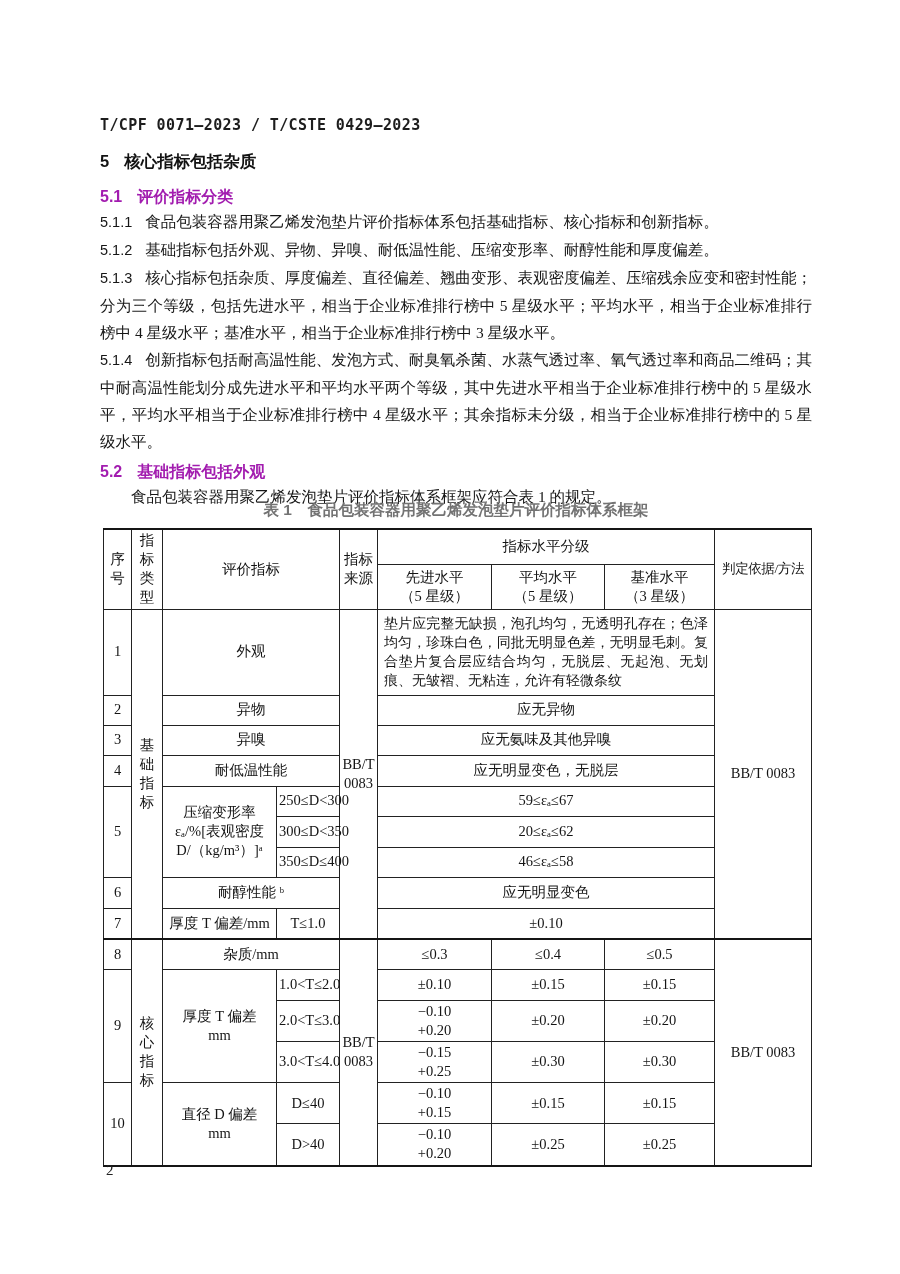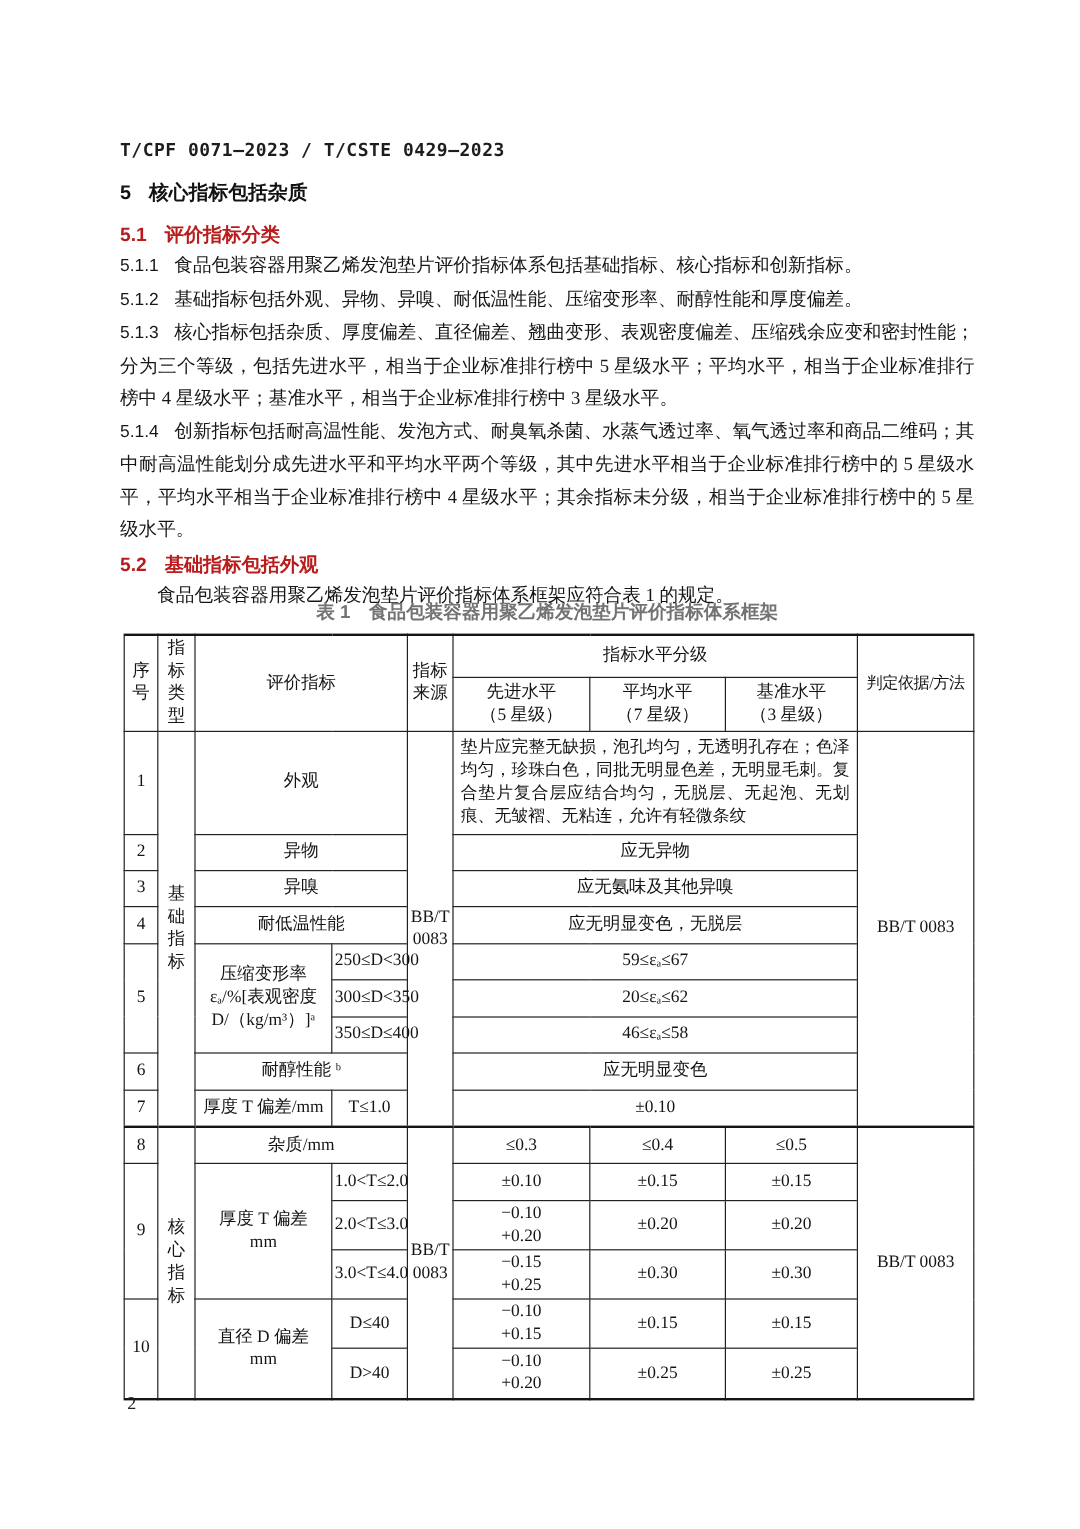--- a/index.html
+++ b/index.html
@@ -14,21 +14,21 @@
     font-family:"DejaVu Sans Mono","Liberation Sans",sans-serif;
     font-size:15px; line-height:18px; font-weight:600; letter-spacing:0.4px; color:#1d1d1d;
   }
   .h-main {
     font-family:"Liberation Sans","DejaVu Sans",sans-serif;
     font-size:16.5px; line-height:22px; font-weight:700; color:#121212;
     margin-top:16px;
   }
   .h-sub {
     font-family:"Liberation Sans","DejaVu Sans",sans-serif;
-    font-size:16px; line-height:22px; font-weight:700; color:#b91c1c;
+    font-size:16px; line-height:22px; font-weight:700; color:#a21caf;
     margin-top:14px;
   }
   .h-main .num, .h-sub .num { display:inline-block; margin-right:15px; }
   .clause { font-size:15.5px; line-height:27px; margin:0; text-align:justify; }
   .clause .cnum {
     font-family:"Liberation Sans","DejaVu Sans",sans-serif;
     font-size:14.5px; display:inline-block; margin-right:13px;
   }
   .h-sub2 { margin-top:6px; }
   .body-indent { text-indent:2em; }
@@ -113,21 +113,21 @@
       <th colspan="2" rowspan="2">评价指标</th>
       <th rowspan="2">指标
 来源</th>
       <th colspan="3">指标水平分级</th>
       <th rowspan="2" class="th-basis">判定依据/方法</th>
     </tr>
     <tr style="height:38px">
       <th>先进水平
 （5 星级）</th>
       <th>平均水平
-（7 星级）</th>
+（5 星级）</th>
       <th>基准水平
 （3 星级）</th>
     </tr>
   </thead>
   <tbody>
     <tr style="height:86px">
       <td>1</td>
       <td rowspan="9">基础
 指标</td>
       <td colspan="2">外观</td>

